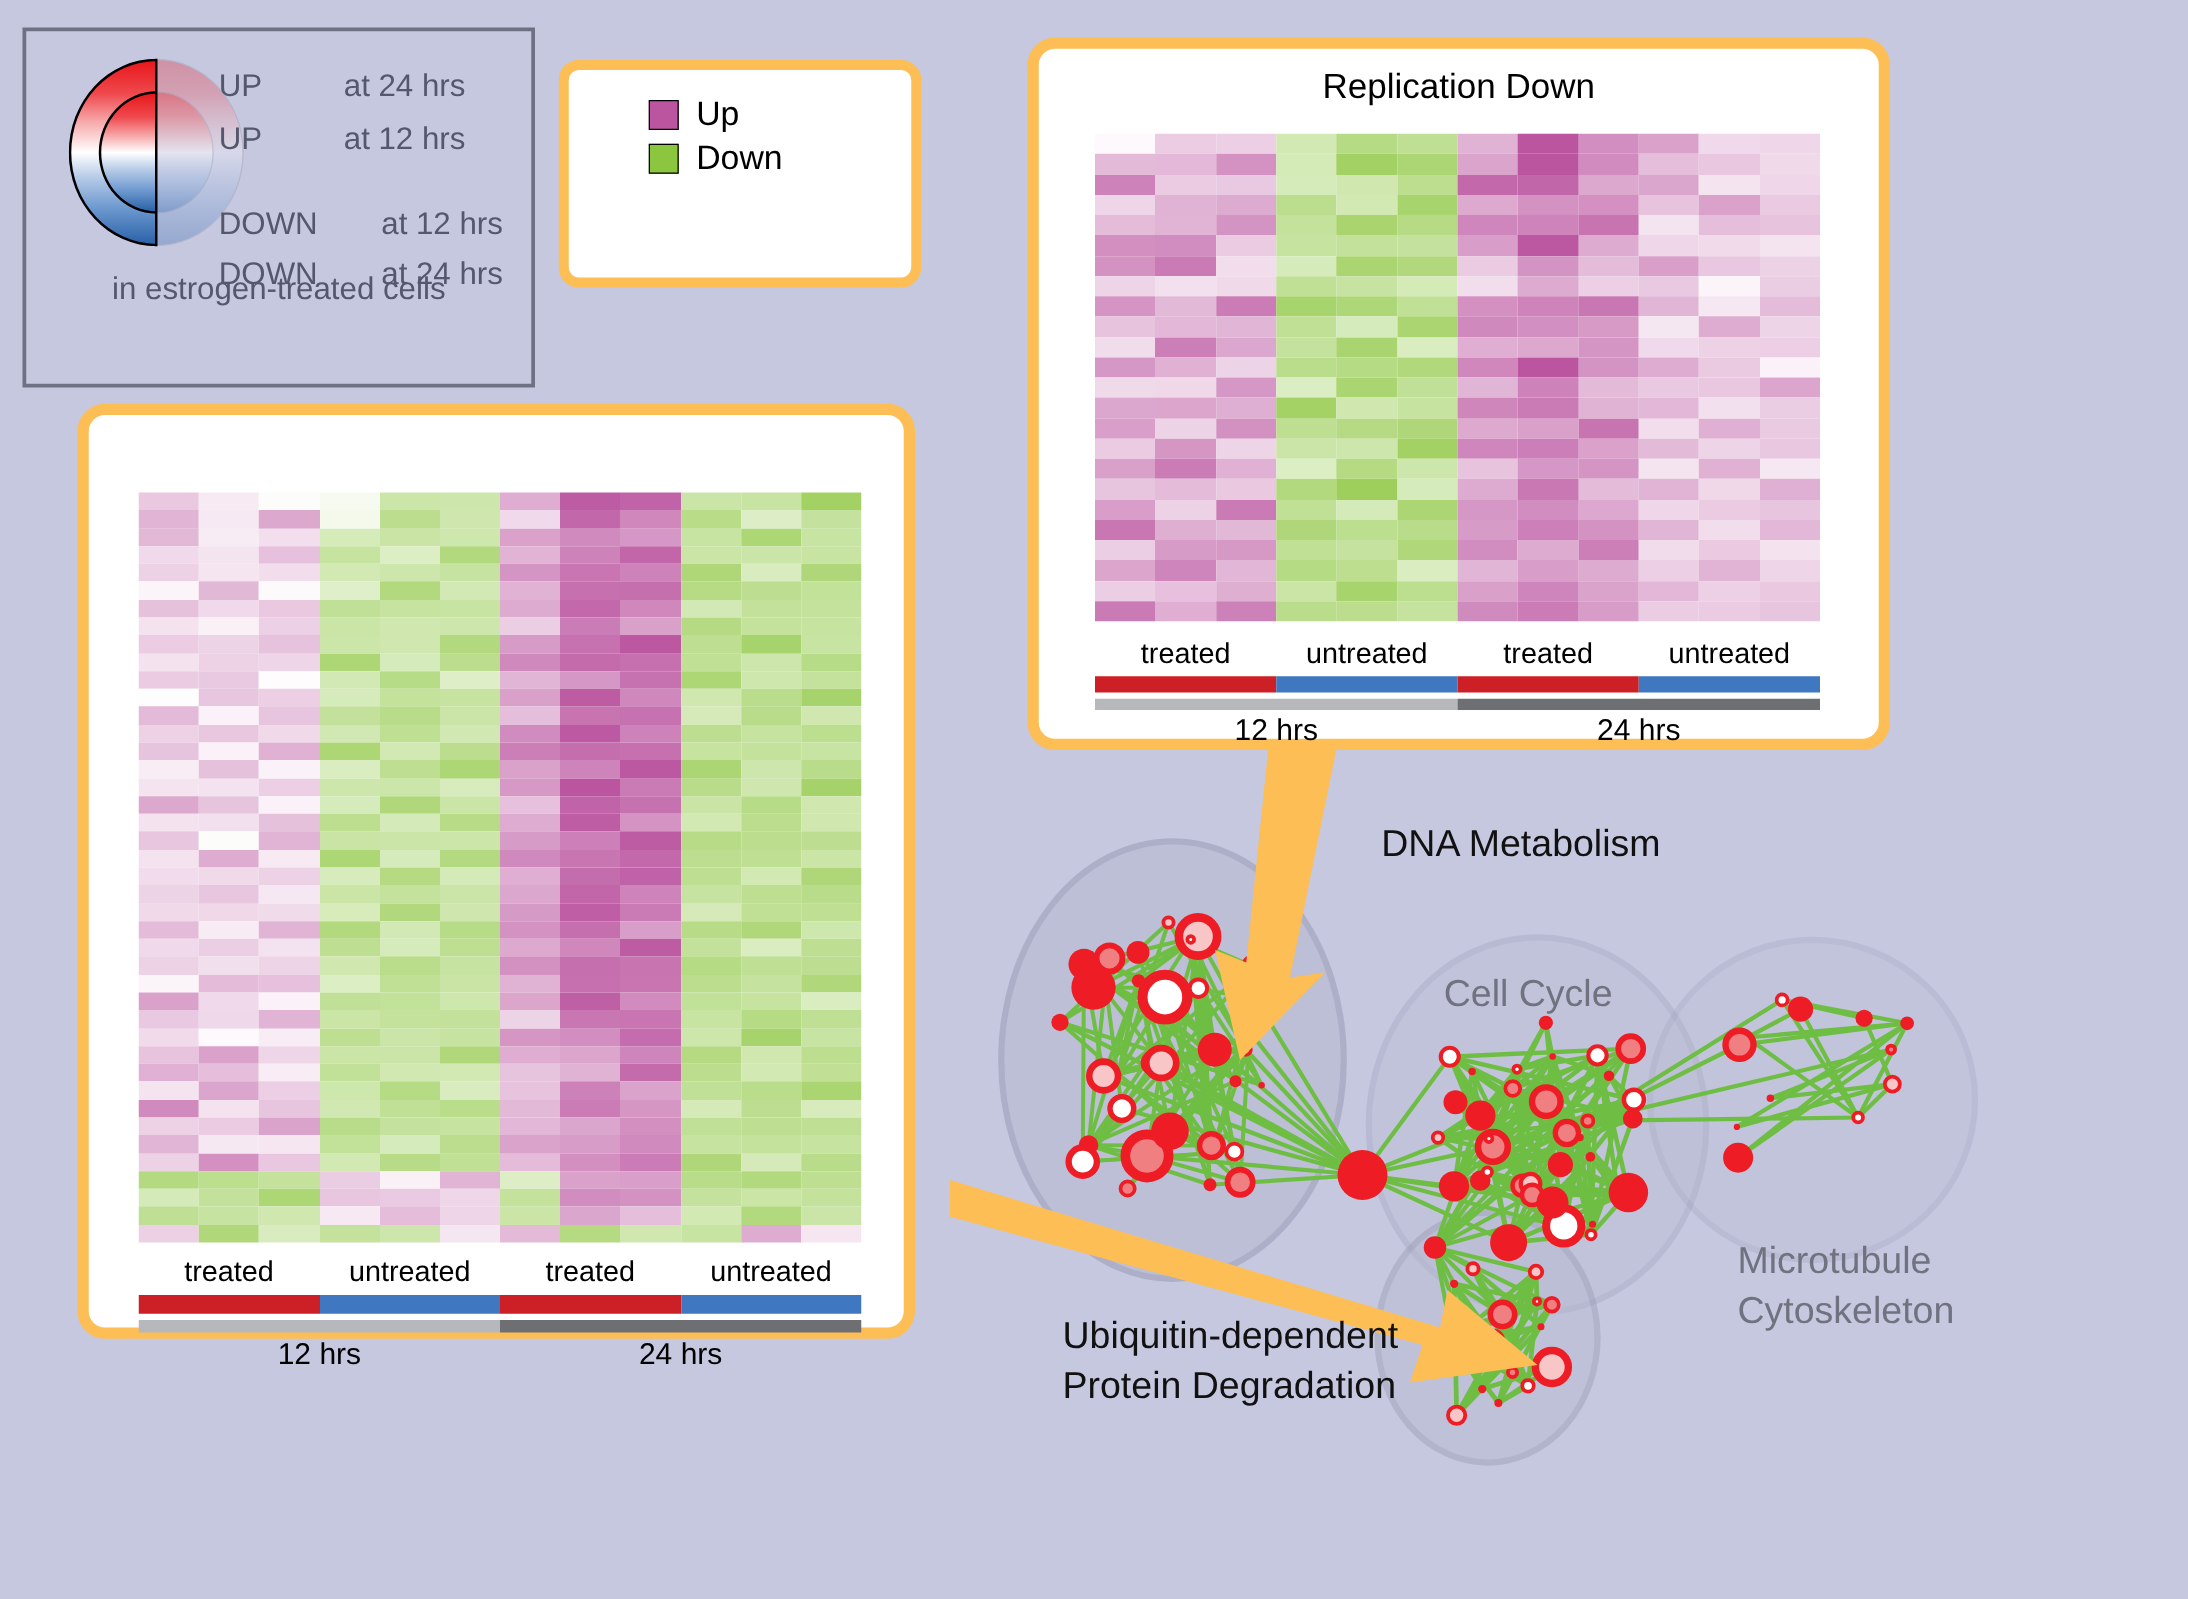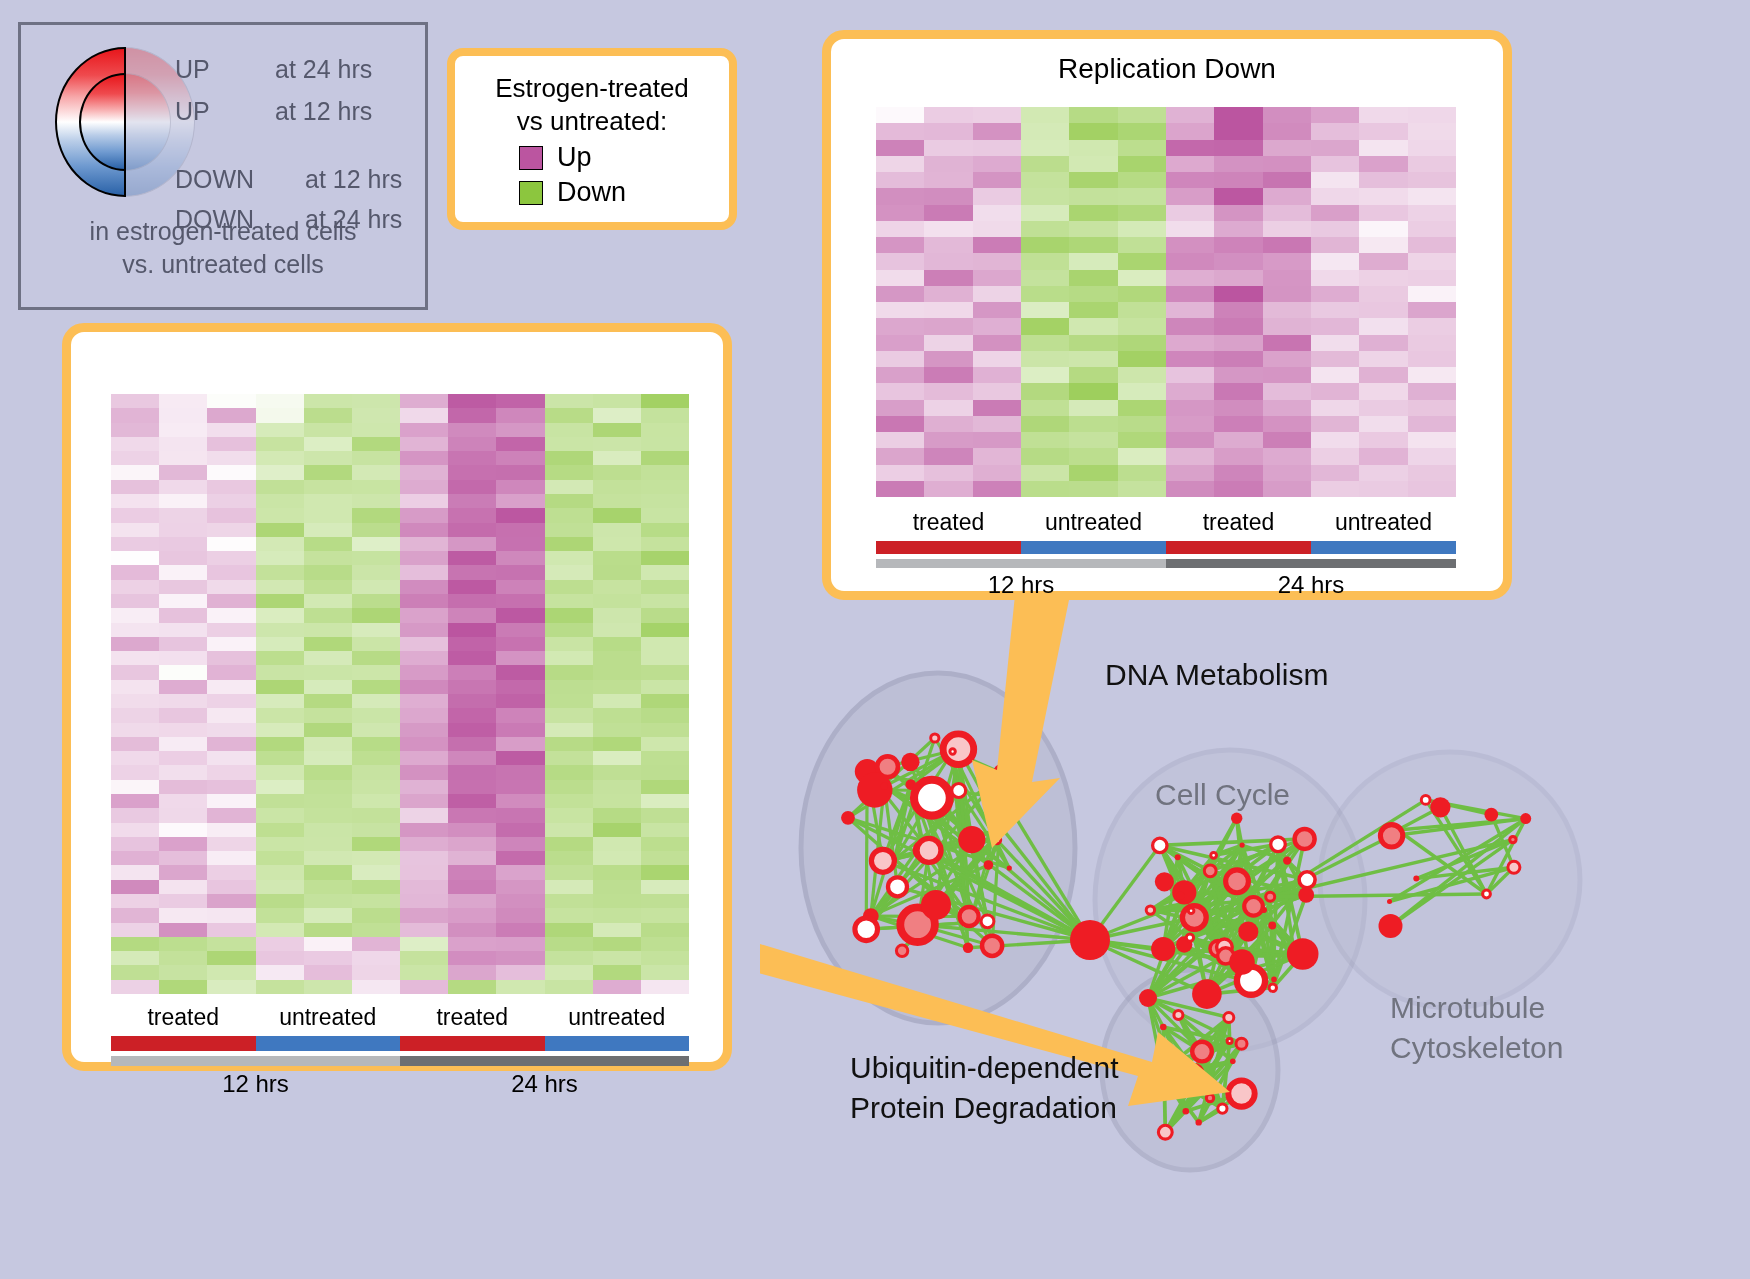--- a/index.html
+++ b/index.html
@@ -101,29 +101,24 @@
   <span class="lw-key" style="left:254px;top:30px;">at 24 hrs</span>
   <span class="lw-key" style="left:154px;top:72px;">UP</span>
   <span class="lw-key" style="left:254px;top:72px;">at 12 hrs</span>
   <span class="lw-key" style="left:154px;top:140px;">DOWN</span>
   <span class="lw-key" style="left:284px;top:140px;">at 12 hrs</span>
   <span class="lw-key" style="left:154px;top:180px;">DOWN</span>
   <span class="lw-key" style="left:284px;top:180px;">at 24 hrs</span>
 
   <div id="wheel-caption">
     <div>in estrogen-treated cells</div>
-    <div>vs. untreated cells</div>
   </div>
 </div>
 
 <div class="abs" id="ud-legend">
-  <div class="ttl">
-    <div>Estrogen-treated</div>
-    <div>vs untreated:</div>
-  </div>
   <div class="ud-item">
     <span class="ud-sw" id="sw-up" style="background: rgb(187, 85, 160);"></span>
     <span class="ud-lbl">Up</span>
   </div>
   <div class="ud-item">
     <span class="ud-sw" id="sw-down" style="background: rgb(140, 198, 62);"></span>
     <span class="ud-lbl">Down</span>
   </div>
 </div>
 

